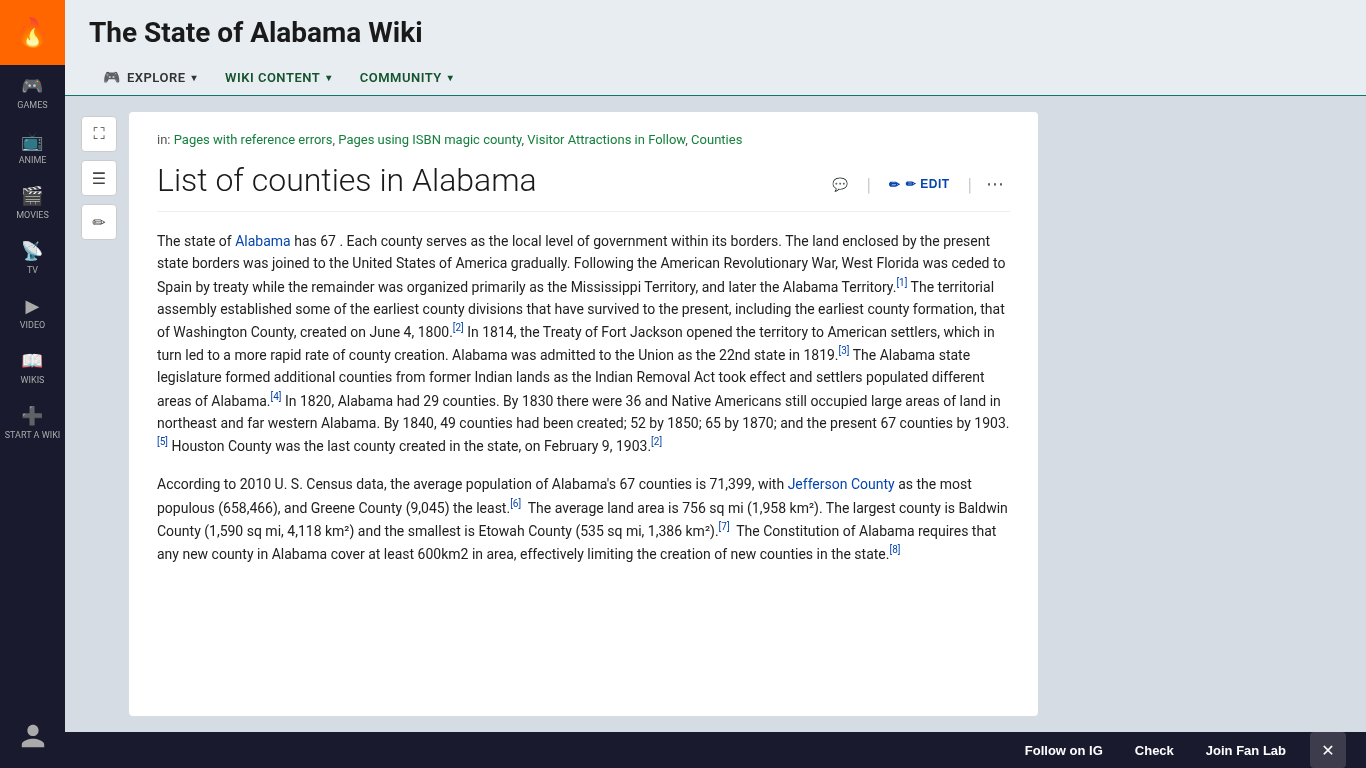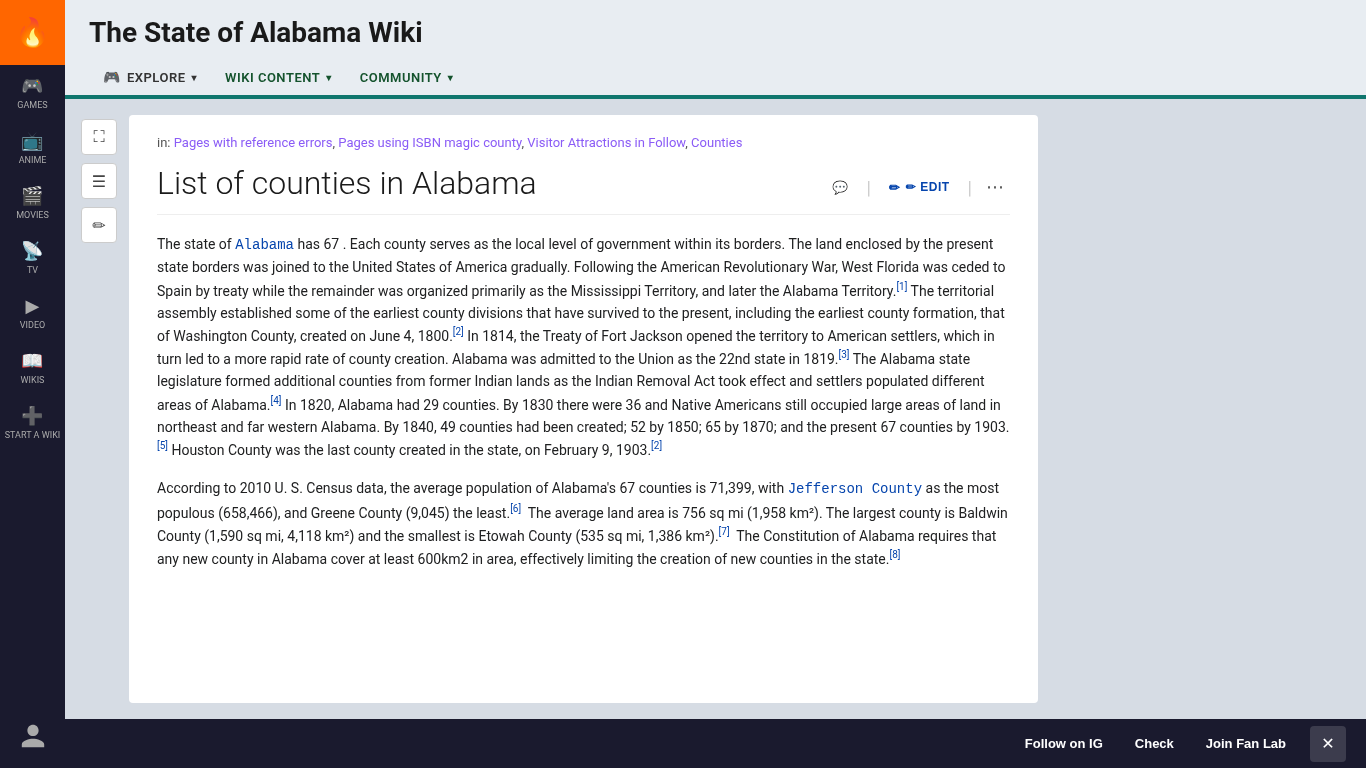--- a/index.html
+++ b/index.html
@@ -63,21 +63,21 @@
       display: flex;
       flex-direction: column;
       height: 768px;
       overflow: hidden;
     }
 
     
     .header {
       background: #e8edf2;
       padding: 16px 24px 0 24px;
-      border-bottom: 4px solid #0f766e;
+      border-bottom: 1px solid #0f766e;
     }
     .header-top {
       display: flex;
       align-items: center;
       justify-content: space-between;
       margin-bottom: 12px;
     }
     .wiki-title {
       font-size: 28px;
       font-weight: bold;
@@ -179,21 +179,21 @@
       padding: 20px 28px;
     }
 
     
     .breadcrumb {
       font-size: 13px;
       color: #555;
       margin-bottom: 14px;
     }
     .breadcrumb a {
-      color: #8b5cf6;
+      color: #15803d;
       text-decoration: none;
     }
 
     
     .article-title-row {
       display: flex;
       align-items: flex-end;
       gap: 12px;
       margin-bottom: 18px;
       border-bottom: 1px solid #eee;
@@ -242,37 +242,36 @@
       font-size: 14px;
       line-height: 1.6;
       color: #202122;
     }
     .article-body p {
       margin-bottom: 16px;
     }
     .article-body a {
       color: #0645ad;
       text-decoration: none;
-      font-family: Liberation Mono, monospace;
     }
     .sup {
       font-size: 10px;
       vertical-align: super;
       color: #0645ad;
     }
 
     
     .right-panel {
       width: 300px;
       flex-shrink: 0;
     }
 
     
     .bottom-banner {
-      height: 49px;
+      height: 36px;
       background: #1a1a2e;
       display: flex;
       align-items: center;
       justify-content: flex-end;
       gap: 0;
       padding-right: 20px;
       flex-shrink: 0;
     }
     .banner-btn {
       padding: 8px 16px;

